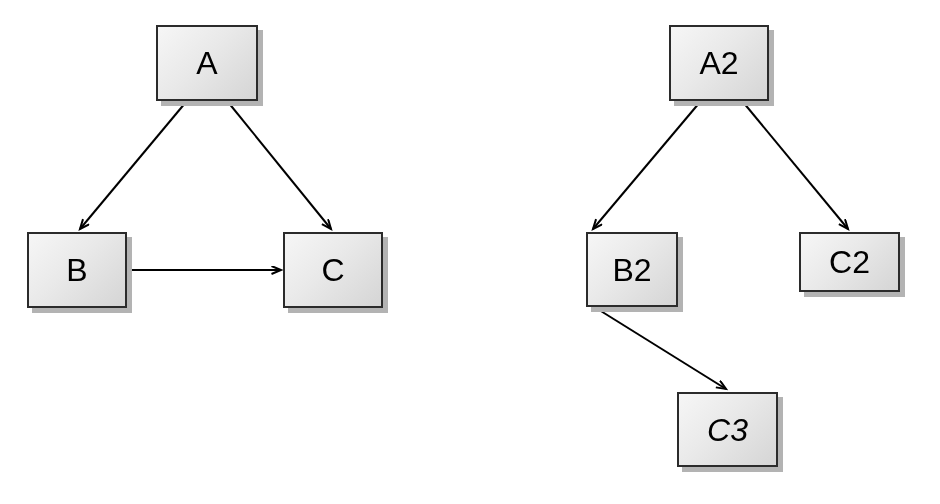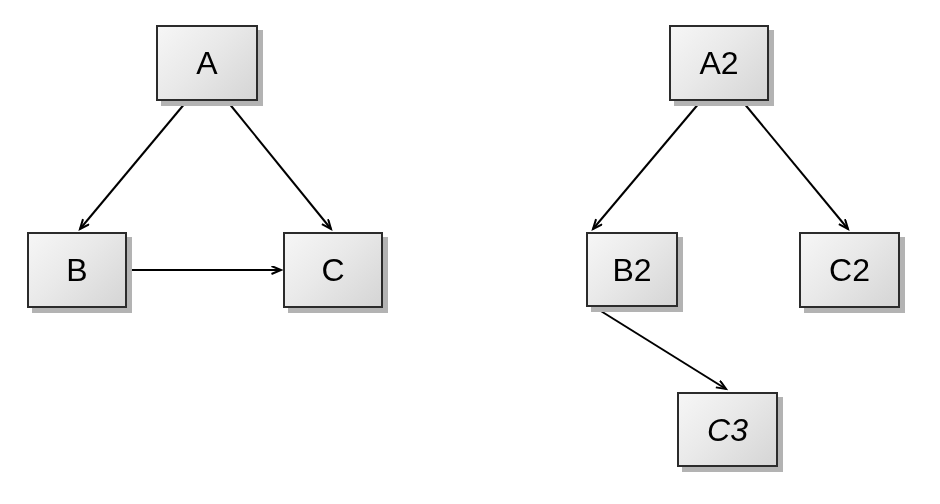--- a/index.html
+++ b/index.html
@@ -84,20 +84,20 @@
       </div>
       <div class="node" style="left: 283px; top: 232px; width: 100px; height: 76px;">
         <span class="node-label">C</span>
       </div>
       <div class="node" style="left: 669px; top: 25px; width: 100px; height: 76px; text-align: right;">
         <span class="node-label">A2</span>
       </div>
       <div class="node" style="left: 542px; top: 232px; width: 92px; height: 75px; margin-left: 44px;">
         <span class="node-label">B2</span>
       </div>
-      <div class="node" style="left: 799px; top: 232px; width: 101px; height: 76px;">
+      <div class="node" style="left: 799px; top: 232px; width: 101px; height: 60px;">
         <span class="node-label">C2</span>
       </div>
       <div class="node" style="left: 677px; top: 392px; width: 101px; height: 75px; font-style: italic;">
         <span class="node-label">C3</span>
       </div>
     </div>
 </div>
 
 </body></html>

